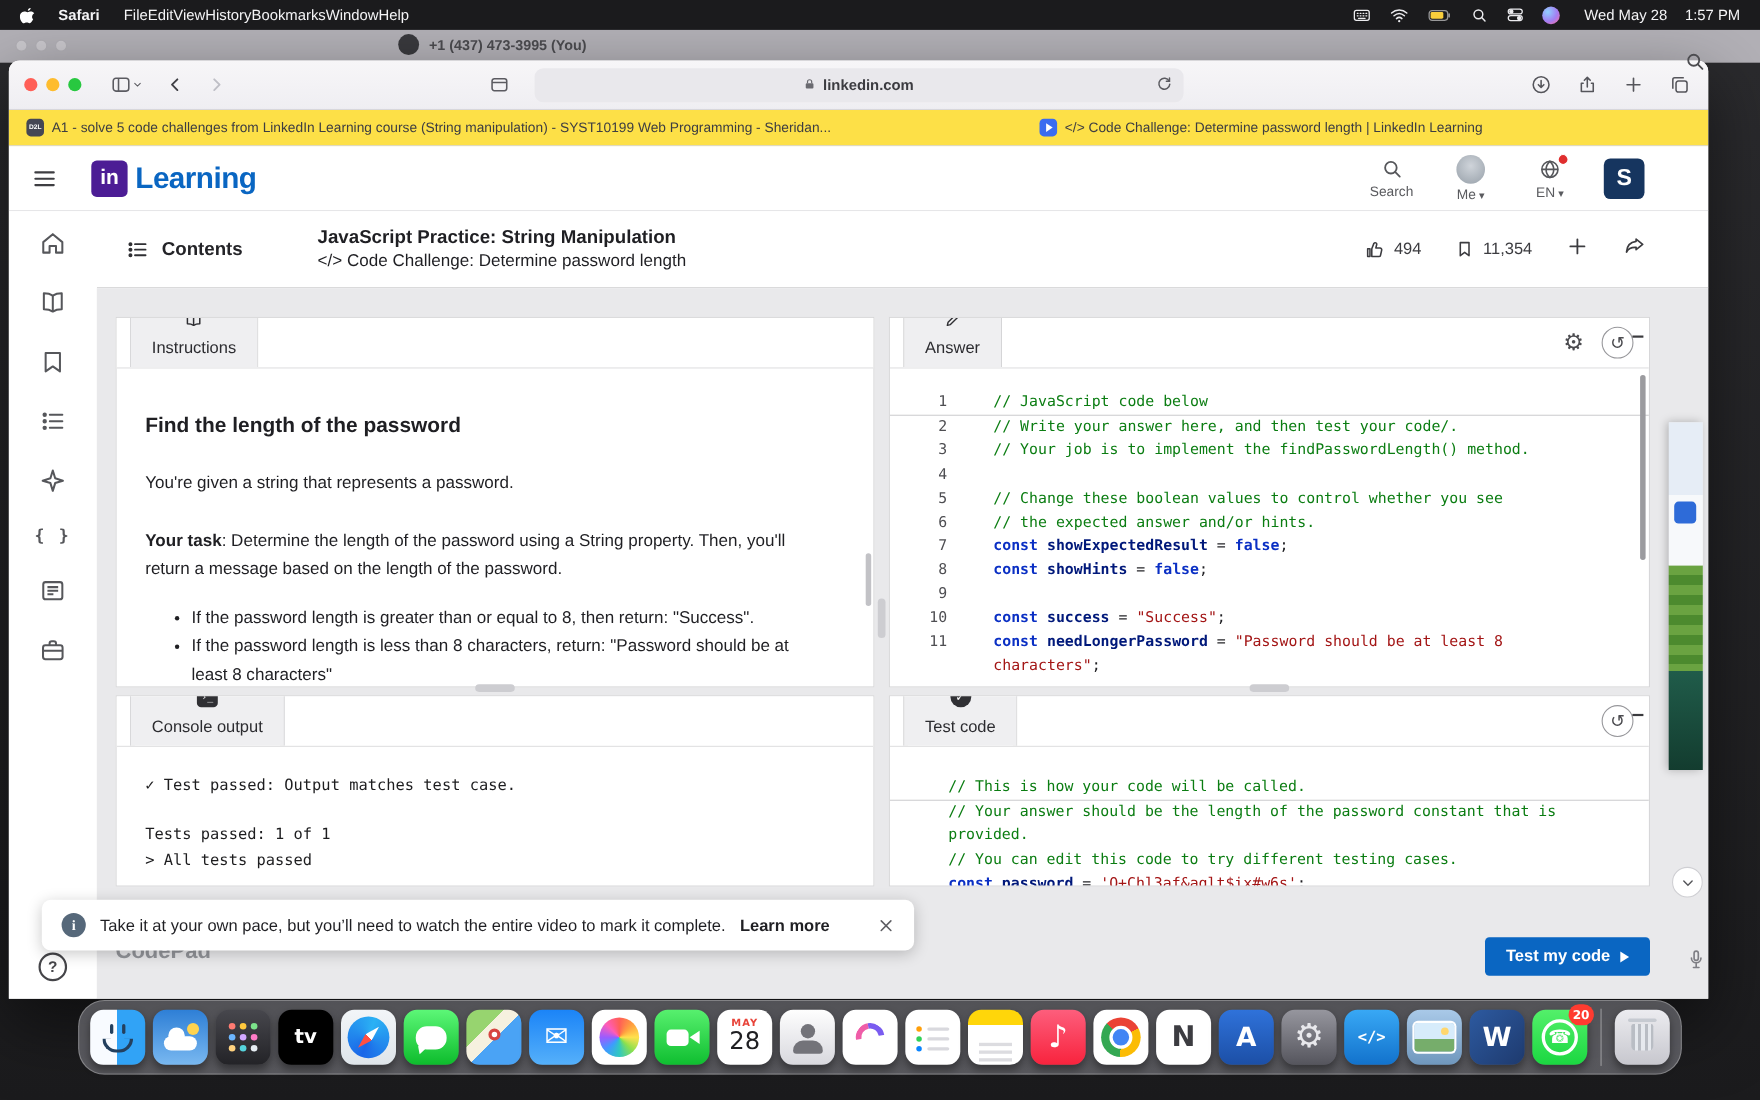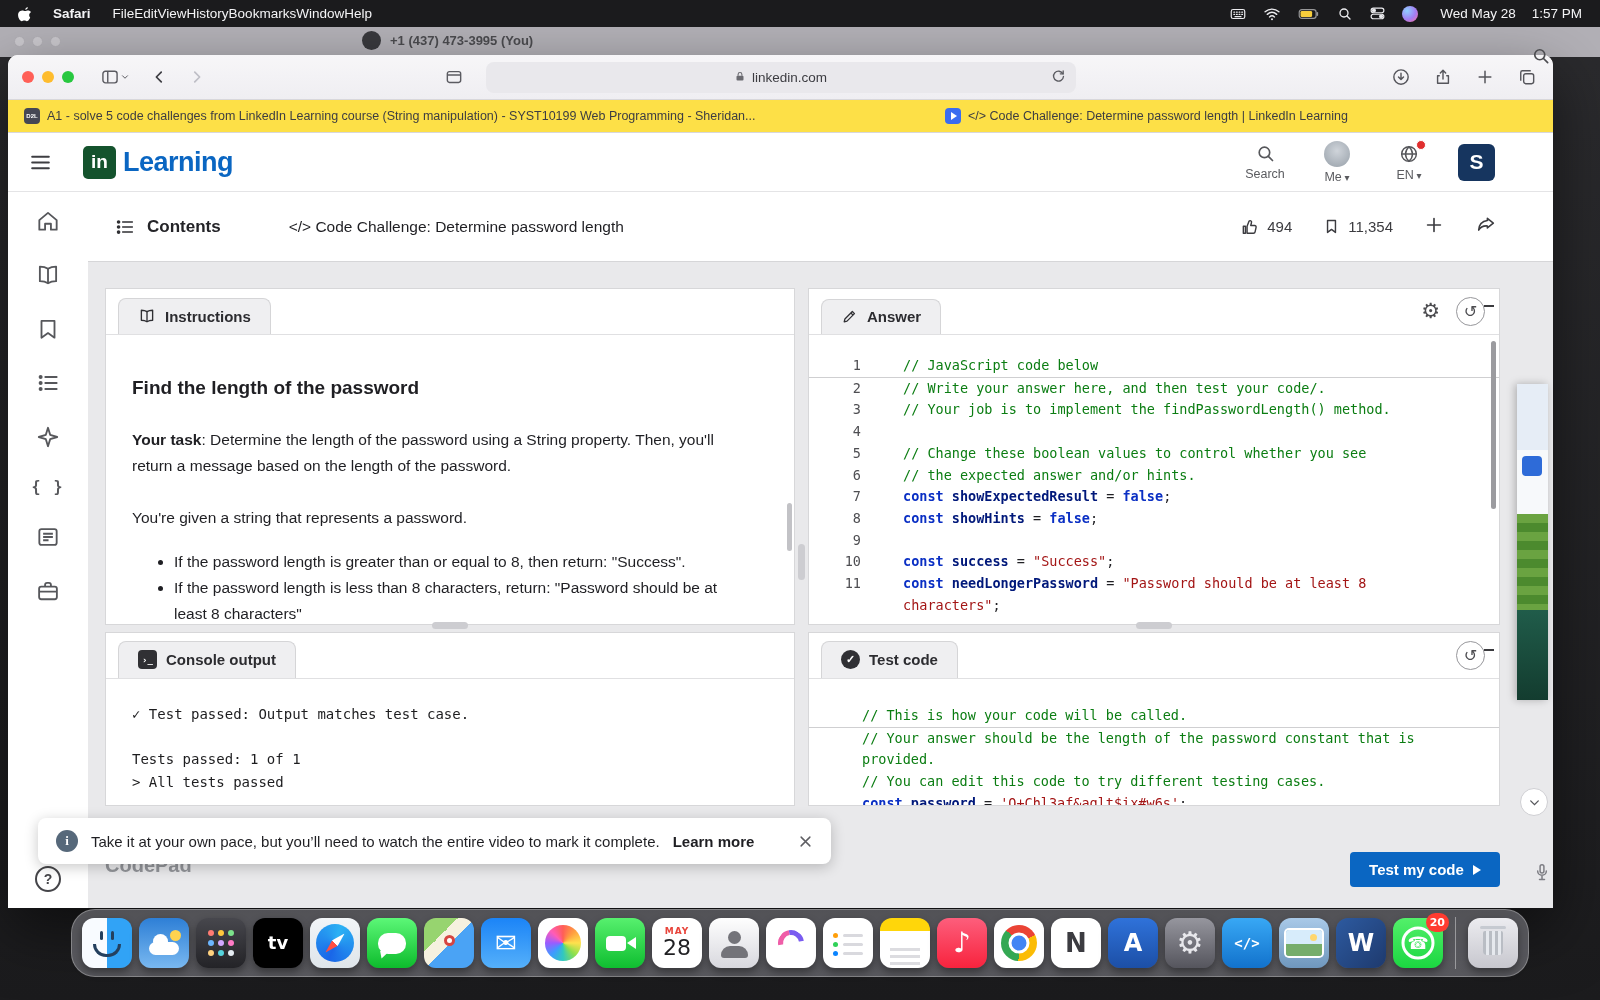--- a/index.html
+++ b/index.html
@@ -27,37 +27,37 @@
 
   
   .window{position:absolute;left:8px;top:55px;width:1545px;height:853px;background:#fff;border-radius:10px 10px 0 0;box-shadow:0 22px 60px rgba(0,0,0,.5);z-index:10;overflow:hidden;}
 
   .toolbar{position:absolute;left:0;top:0;right:0;height:45px;background:linear-gradient(#f7f6f8,#efeef2);border-bottom:1px solid #d8d7db;display:flex;align-items:center;padding:0 14px;}
   .lights{display:flex;gap:8px;margin-right:26px;}
   .light{width:12px;height:12px;border-radius:50%;}
   .l-close{background:#ff5f57;} .l-min{background:#febc2e;} .l-zoom{background:#28c840;}
   .tb-btn{display:flex;align-items:center;color:#5b5b61;margin-right:20px;}
   .tb-fwd{color:#bfbfc6;}
-  .urlwrap{position:absolute;left:50%;top:7px;transform:translateX(-50%);width:590px;height:31px;background:#e9e8ec;border-radius:8px;display:flex;align-items:center;justify-content:center;gap:6px;color:#3c3c41;font-size:13.5px;}
+  .urlwrap{position:absolute;left:50%;top:7px;transform:translateX(-50%);width:590px;height:31px;background:#e9e8ec;border-radius:8px;display:flex;align-items:center;justify-content:center;gap:6px;color:#3c3c41;font-size:13.5px;font-weight:bold;}
   .url-reload{position:absolute;right:9px;top:6px;color:#5b5b61;}
   .pageicon{position:absolute;left:calc(50% - 337px);top:12px;color:#5b5b61;}
   .tb-right{position:absolute;right:16px;top:12px;display:flex;gap:22px;color:#55555b;}
 
   .bmbar{position:absolute;left:0;top:45px;right:0;height:33px;background:#fde047;border-bottom:1px solid #d8d7db;display:flex;align-items:center;padding:0 16px;font-size:12.5px;color:#3d3d42;}
   .bm{display:flex;align-items:center;gap:7px;white-space:nowrap;}
   .bm-fav{width:16px;height:16px;border-radius:4px;background:#454754;color:#fff;font-size:6px;font-weight:700;display:flex;align-items:center;justify-content:center;}
   .bm2{position:absolute;left:937px;}
   .bm-play{width:16px;height:16px;border-radius:4px;background:#3a6cf0;display:flex;align-items:center;justify-content:center;}
   .bm-play i{display:block;width:0;height:0;border-left:6px solid #fff;border-top:4px solid transparent;border-bottom:4px solid transparent;margin-left:2px;}
 
   
   .liheader{position:absolute;left:0;top:78px;right:0;height:59px;background:#fff;border-bottom:1px solid #e4e4e6;display:flex;align-items:center;padding:0 58px 0 20px;}
   .hamb{color:#3e3e42;margin-right:30px;display:flex;}
   .lilogo{display:flex;align-items:center;gap:7px;}
-  .inbox{width:33px;height:33px;background:#14532d;border-radius:5px;color:#fff;font-weight:700;font-size:19px;display:flex;align-items:center;justify-content:center;}
+  .inbox{width:33px;height:33px;background:#4c1d95;border-radius:5px;color:#fff;font-weight:700;font-size:19px;display:flex;align-items:center;justify-content:center;}
   .brand{color:#0a66c2;font-size:27px;font-weight:700;letter-spacing:-.5px;}
   .hdr-right{margin-left:auto;display:flex;align-items:center;gap:26px;}
   .hdr-item{display:flex;flex-direction:column;align-items:center;gap:3px;color:#5a5b5f;font-size:12.5px;min-width:46px;position:relative;}
   .avatar{width:26px;height:26px;border-radius:50%;background:radial-gradient(circle at 50% 38%,#cfd4da,#97a0a9);}
   .reddot{position:absolute;top:-3px;right:6px;width:10px;height:10px;border-radius:50%;background:#e02e2e;border:1.5px solid #fff;}
   .caret::after{content:" ▾";font-size:10px;}
   .slogo{width:37px;height:37px;border-radius:6px;background:#16355f;color:#fff;font-weight:700;font-size:21px;display:flex;align-items:center;justify-content:center;}
 
   
   .lessonbar{position:absolute;left:80px;top:137px;right:0;height:70px;background:#fff;border-bottom:1px solid #d6d6d8;display:flex;align-items:center;padding:0 56px 0 26px;}
@@ -75,21 +75,21 @@
   .help{position:absolute;left:27px;bottom:16px;width:26px;height:26px;border-radius:50%;border:2px solid #454549;color:#454549;font-weight:700;font-size:14px;display:flex;align-items:center;justify-content:center;}
 
   
   .canvas{position:absolute;left:80px;top:207px;right:0;bottom:0;background:#e9e9eb;}
   .panel{position:absolute;background:#fff;border:1px solid #d7d7d9;overflow:hidden;}
   .p-inst{left:17px;top:26px;width:690px;height:337px;}
   .p-ans{left:720px;top:26px;width:692px;height:337px;}
   .p-con{left:17px;top:370px;width:690px;height:174px;}
   .p-test{left:720px;top:370px;width:692px;height:174px;}
   .phead{height:46px;border-bottom:1px solid #e0e0e2;display:flex;align-items:flex-end;padding:0 12px;position:relative;background:#fff;}
-  .ptab{display:flex;align-items:center;gap:9px;background:#efeff1;border:1px solid #d5d5d7;border-bottom:none;border-radius:8px 8px 0 0;padding:8px 19px 9px;font-size:15px;font-weight:700;color:#2c2c30;}
+  .ptab{display:flex;align-items:center;gap:9px;background:#efeff1;border:1px solid #d5d5d7;border-bottom:none;border-radius:8px 8px 0 0;padding:8px 19px 9px;font-size:15px;font-weight:400;color:#2c2c30;flex-direction:column;}
   .term{width:19px;height:19px;border-radius:4px;background:#303034;color:#fff;font-family:"DejaVu Sans Mono",monospace;font-size:9px;display:flex;align-items:center;justify-content:center;}
   .chk{width:19px;height:19px;border-radius:50%;background:#303034;color:#fff;font-size:11px;display:flex;align-items:center;justify-content:center;}
   .phead-right{position:absolute;right:14px;top:8px;display:flex;align-items:center;gap:16px;}
   .gear{font-family:"DejaVu Sans",sans-serif;font-size:21px;color:#4c4c50;line-height:1;}
   .reset{width:29px;height:29px;border-radius:50%;border:1.5px solid #97979b;color:#4c4c50;font-family:"DejaVu Sans",sans-serif;font-size:16px;display:flex;align-items:center;justify-content:center;}
   .mindash{position:absolute;right:5px;top:16px;width:10px;height:2px;background:#3a3a3e;}
 
   .code{font-family:"DejaVu Sans Mono",monospace;font-size:13.5px;line-height:21.7px;color:#1f1f23;padding-top:20px;}
   .code-row{display:flex;}
   .code-row:first-child{border-bottom:1px solid #cfcfd1;}
@@ -397,20 +397,21 @@
     <span class="contents">
       <svg width="22" height="22" viewBox="0 0 24 24" fill="none" stroke="#2f2f33" stroke-width="1.8" stroke-linecap="round">
           <circle cx="5" cy="6.5" r="1.1" fill="#2f2f33"></circle>
           <circle cx="5" cy="12" r="1.1" fill="#2f2f33"></circle>
           <circle cx="5" cy="17.5" r="1.1" fill="#2f2f33"></circle>
           <path d="M9.5 6.5H20M9.5 12H20M9.5 17.5H20"></path>
         </svg>
       <span>Contents</span>
     </span>
     <div class="titles">
+      <span class="course">JavaScript Practice: String Manipulation</span>
       <span class="lesson">&lt;/&gt; Code Challenge: Determine password length</span>
     </div>
     <div class="lstats">
       <span class="stat">
         <svg width="20" height="20" viewBox="0 0 24 24" fill="none" stroke="#3c3c40" stroke-width="1.7" stroke-linejoin="round">
             <path d="M6.5 11v8.5H4V11h2.5zm2 8.5h7.6a2 2 0 0 0 2-1.7l1.2-5.4a1.8 1.8 0 0 0-1.8-2.2h-4.6l.9-3.6a1.7 1.7 0 0 0-3-1.5L8.5 11z"></path>
           </svg>
         <span>494</span>
       </span>
       <span class="stat">
@@ -485,22 +486,22 @@
         <span class="ptab">
           <svg width="18" height="18" viewBox="0 0 24 24" fill="none" stroke="#2f2f33" stroke-width="1.8" stroke-linejoin="round">
               <path d="M12 6.2C10 4.9 7.6 4.3 4.5 4.3v13.4c3.1 0 5.5.6 7.5 1.9 2-1.3 4.4-1.9 7.5-1.9V4.3c-3.1 0-5.5.6-7.5 1.9z"></path>
               <path d="M12 6.2v13.4"></path>
             </svg>
           <span>Instructions</span>
         </span>
       </div>
       <div class="inst-body">
         <h3>Find the length of the password</h3>
+        <p>You're given a string that represents a password.</p>
         <p><b>Your task</b><span>: Determine the length of the password using a String property. Then, you'll return a message based on the length of the password.</span></p>
-        <p>You're given a string that represents a password.</p>
         <ul>
             <li>If the password length is greater than or equal to 8, then return: "Success".</li>
             <li>If the password length is less than 8 characters, return: "Password should be at least 8 characters"</li>
           </ul>
       </div>
       <span class="inst-scroll"></span>
     </div>
 
     <div class="panel p-ans">
       <div class="phead">

